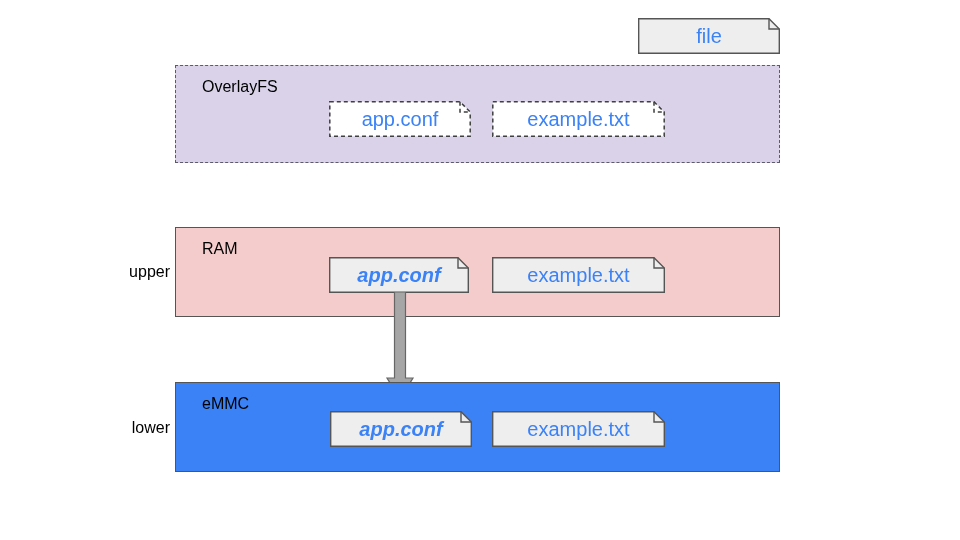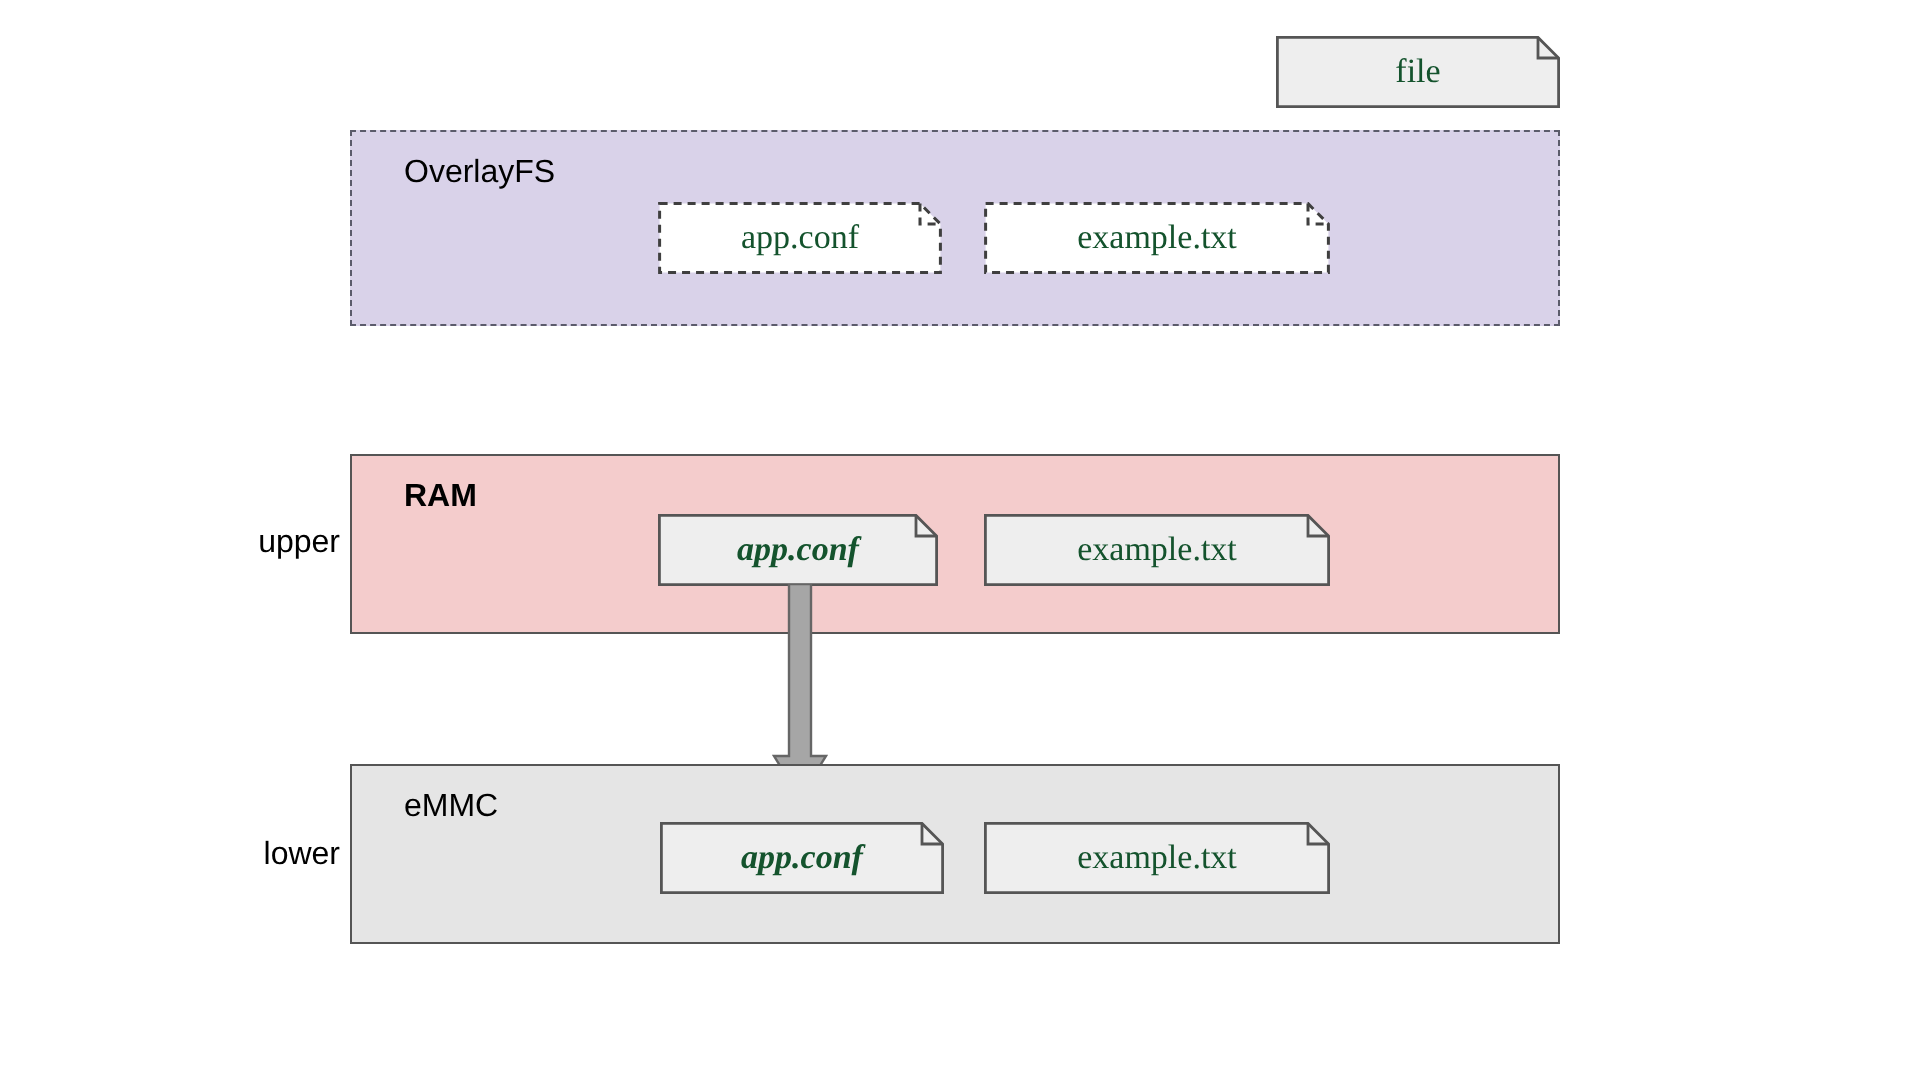--- a/index.html
+++ b/index.html
@@ -47,51 +47,49 @@
     color: #000;
     white-space: nowrap;
   }
   .layer-merged {
     border: 1.6px dashed #5b5b6b;
     background: #d9d2e9;
   }
   .layer-ram {
     border: 1.4px solid #555555;
     background: #f4cccc;
-    font-weight: bold;
   }
   .layer-emmc {
     border: 1.4px solid #555555;
-    background: #e5e5e5;
+    background: #3b82f6;
   }
 
   
   .file-card {
     position: absolute;
     box-sizing: border-box;
     display: flex;
     align-items: center;
     justify-content: center;
   }
   .file-card .card-shape {
     position: absolute;
     left: 0; top: 0;
     width: 100%;
     height: 100%;
     display: block;
   }
   .file-card .card-text {
     position: relative;
     z-index: 2;
-    font-size: 17px;
+    font-size: 20px;
     line-height: 20px;
     white-space: nowrap;
-    color: #14532d;
+    color: #3b82f6;
     padding-bottom: 1px;
-    font-family: Liberation Serif, serif;
   }
   .card-text.bold-italic {
     font-weight: bold;
     font-style: italic;
   }
 
   
   .arrow-wrap {
     position: absolute;
   }

